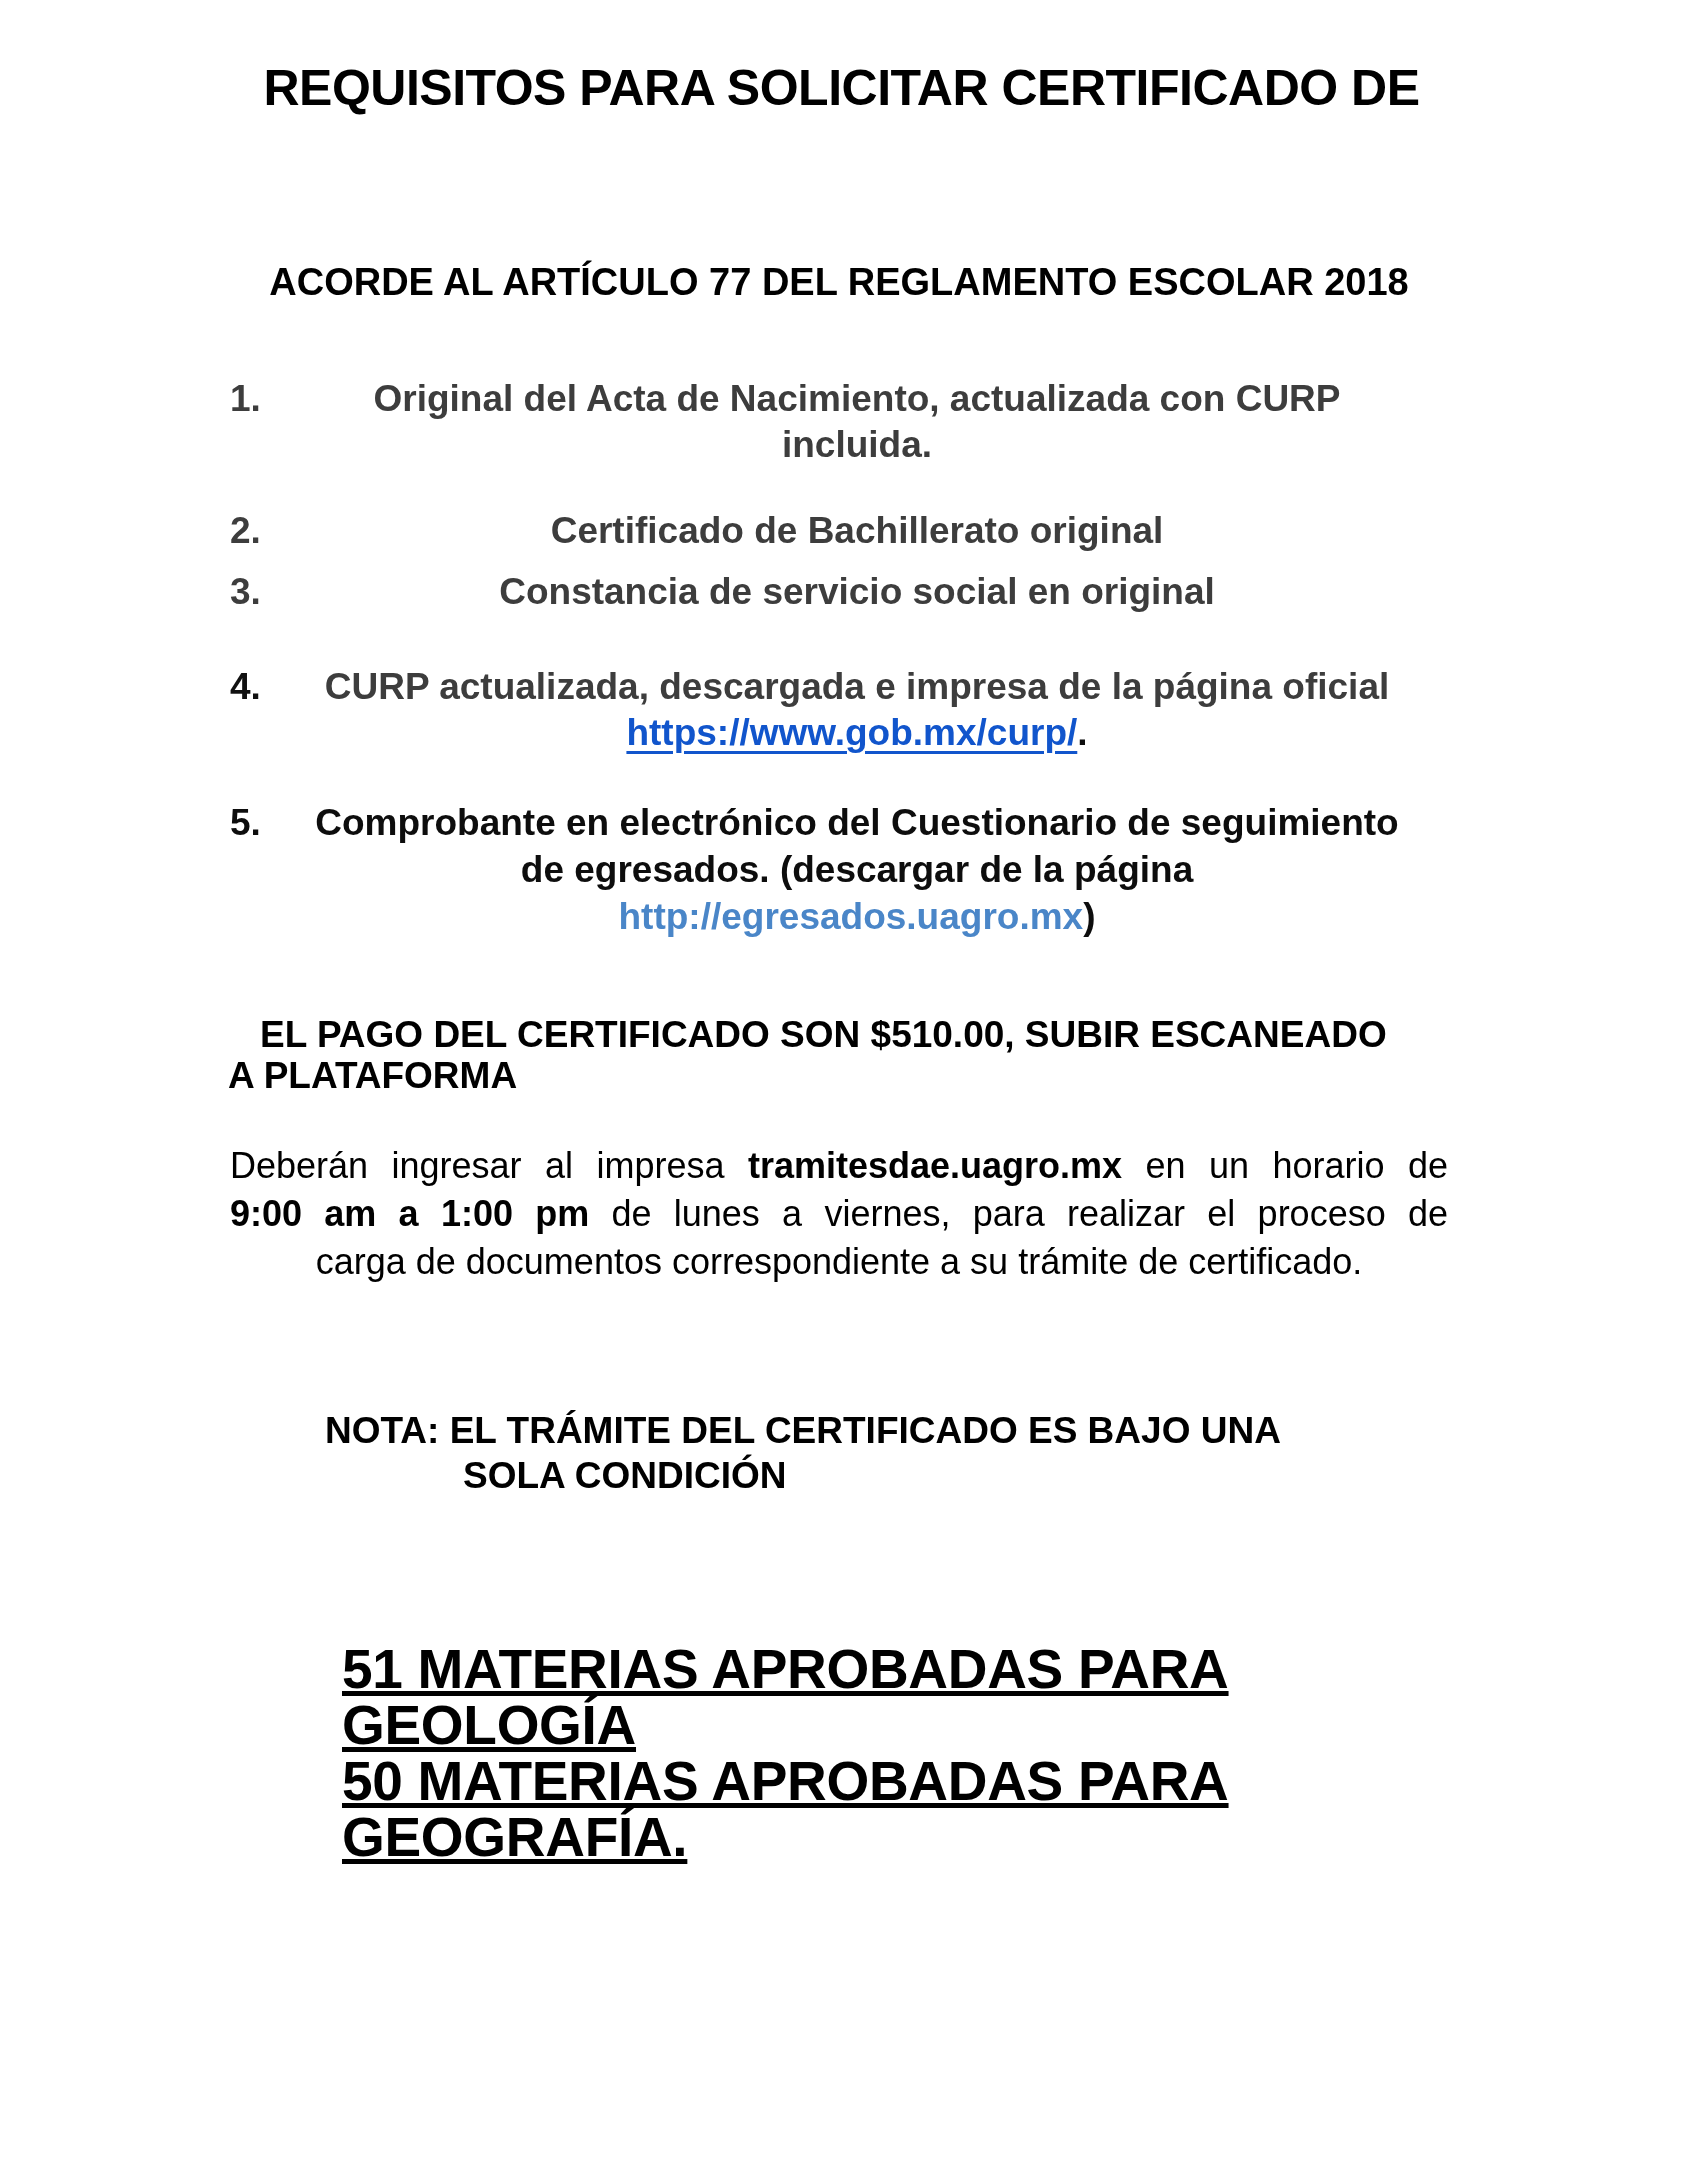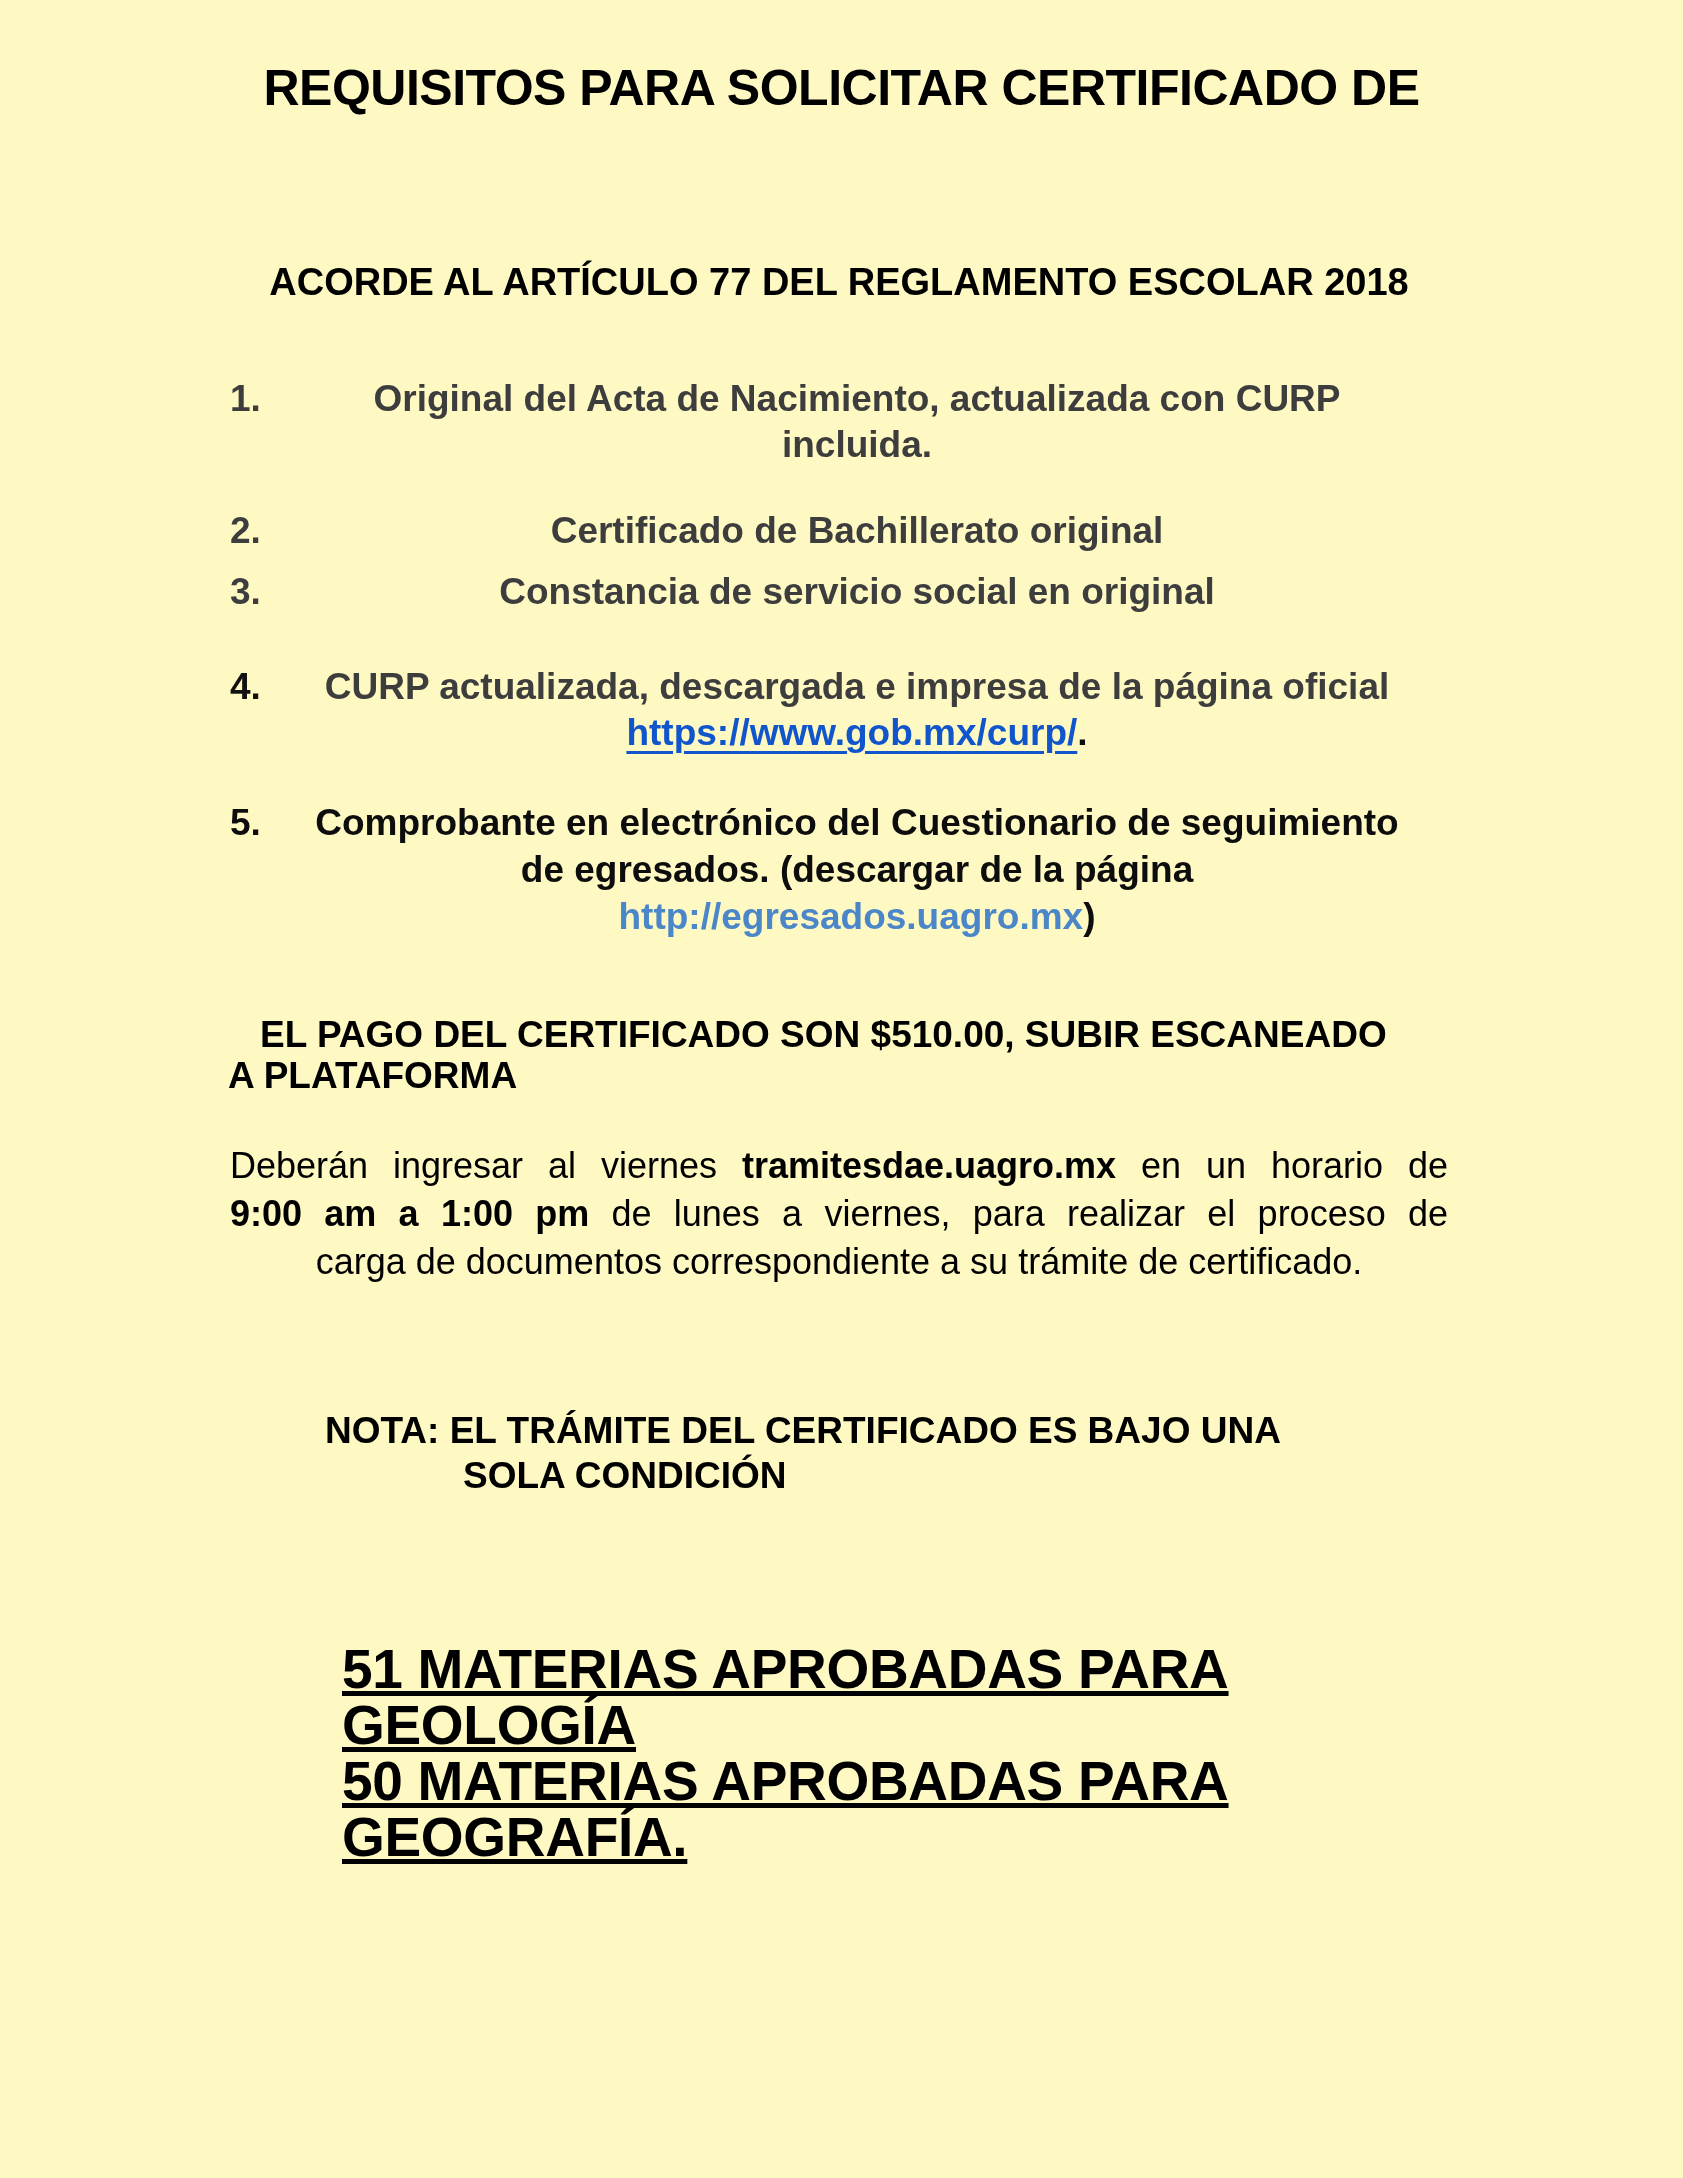--- a/index.html
+++ b/index.html
@@ -1,20 +1,20 @@
 <!DOCTYPE html>
 <html lang="es"><head>
 <meta charset="utf-8">
 <style>
   html,body{margin:0;padding:0;background:#e8e8e8;}
   .page{
     position:relative;
     width:1683px;height:2178px;
     margin:0 auto;
-    background:#fef9c3;
+    background:#ffffff;
     font-family:"Liberation Sans","DejaVu Sans",sans-serif;
     color:#000;
     overflow:hidden;
   }
   .abs{position:absolute;}
 
   .doc-title{
     left:0;top:61px;width:1683px;
     text-align:center;
     font-weight:bold;
@@ -138,21 +138,21 @@
       <div><a class="doc-link link-plain">http://egresados.uagro.mx</a><span class="link-suffix">)</span></div>
     </div>
   </div>
 
   <div class="abs payment-heading">
     <div class="indent">EL PAGO DEL CERTIFICADO SON $510.00, SUBIR ESCANEADO</div>
     <div>A PLATAFORMA</div>
   </div>
 
   <div class="abs portal-paragraph">
-    <div class="pline"><span>Deberán ingresar al viernes </span><b>tramitesdae.uagro.mx</b><span> en un horario de</span></div>
+    <div class="pline"><span>Deberán ingresar al impresa </span><b>tramitesdae.uagro.mx</b><span> en un horario de</span></div>
     <div class="pline"><b>9:00 am a 1:00 pm</b><span> de lunes a viernes, para realizar el proceso de</span></div>
     <div class="pline-last">carga de documentos correspondiente a su trámite de certificado.</div>
   </div>
 
   <div class="abs note-block">
     <div class="note-l1">NOTA: EL TRÁMITE DEL CERTIFICADO ES BAJO UNA</div>
     <div class="note-l2">SOLA CONDICIÓN</div>
   </div>
 
   <div class="abs conditions">

